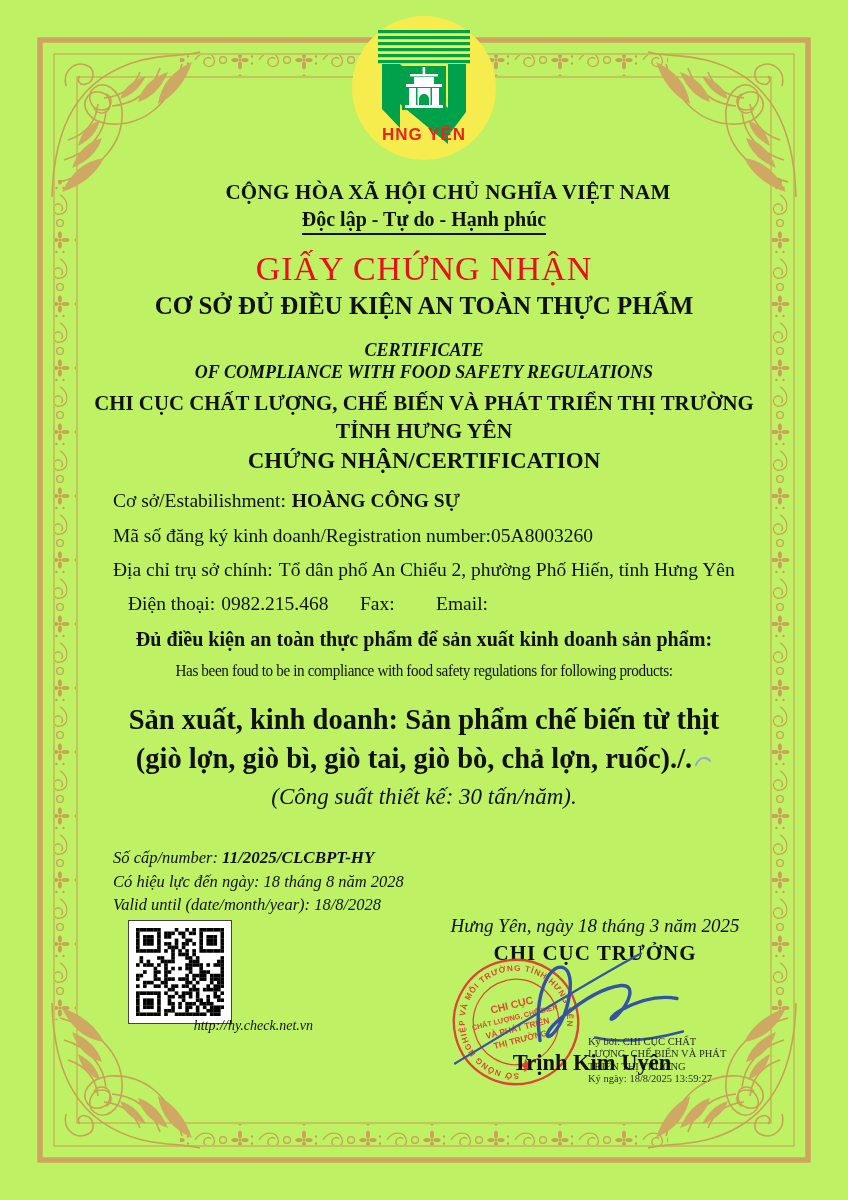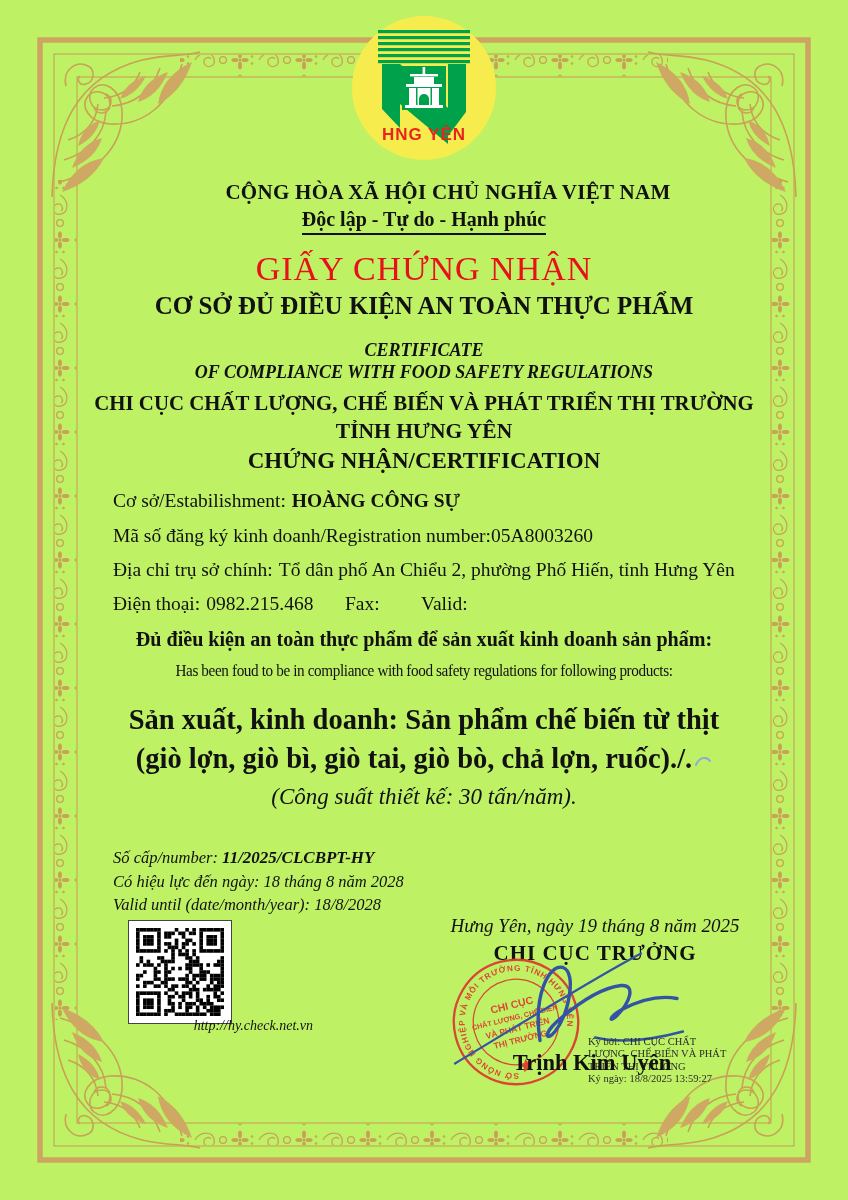--- a/index.html
+++ b/index.html
@@ -156,24 +156,24 @@
 
   <div class="abs field f1">
     <span>Cơ sở/Estabilishment:</span><b>HOÀNG CÔNG SỰ</b>
   </div>
   <div class="abs field f2">
     <span>Mã số đăng ký kinh doanh/Registration number:</span><span style="">05A8003260</span>
   </div>
   <div class="abs field f3">
     <span>Địa chỉ trụ sở chính:</span><span style="margin-left:6px">Tổ dân phố An Chiểu 2, phường Phố Hiến, tỉnh Hưng Yên</span>
   </div>
-  <div class="abs field f4" style="position:absolute;">
+  <div class="abs field f4" style="position:absolute;margin-left:15px;">
     <span>Điện thoại:</span><span style="margin-left:6px">0982.215.468</span>
     <span class="fax-label">Fax:</span>
-    <span class="email-label">Valid:</span>
+    <span class="email-label">Email:</span>
   </div>
 
   <div class="abs c stmt-vi">Đủ điều kiện an toàn thực phẩm để sản xuất kinh doanh sản phẩm:</div>
   <div class="abs c stmt-en">Has been foud to be in compliance with food safety regulations for following products:</div>
 
   <div class="abs c prod1">Sản xuất, kinh doanh: Sản phẩm chế biến từ thịt</div>
   <div class="abs c prod2">
     <span>(giò lợn, giò bì, giò tai, giò bò, chả lợn, ruốc)./.</span><span class="blue-tick"><svg width="18" height="14" viewBox="0 0 18 14">
           <path d="M2,11 C5,3 13,2 16,7" fill="none" stroke="#8fa8d8" stroke-width="2" stroke-linecap="round"></path>
         </svg></span>
@@ -502,21 +502,21 @@
         <rect x="17" y="24" width="1.03" height="1.03"></rect>
         <rect x="18" y="24" width="1.03" height="1.03"></rect>
         <rect x="19" y="24" width="1.03" height="1.03"></rect>
         <rect x="21" y="24" width="1.03" height="1.03"></rect>
         <rect x="22" y="24" width="1.03" height="1.03"></rect>
         <rect x="23" y="24" width="1.03" height="1.03"></rect>
       </svg>
   </div>
   <div class="abs qr-url">http://hy.check.net.vn</div>
 
-  <div class="abs place-date">Hưng Yên, ngày 19 tháng 8 năm 2025</div>
+  <div class="abs place-date">Hưng Yên, ngày 18 tháng 3 năm 2025</div>
   <div class="abs signer-title">CHI CỤC TRƯỞNG</div>
 
   <svg class="abs stamp" viewBox="0 0 170 170">
     <g transform="rotate(-14 85 85)" stroke="#dd3a31" fill="none" opacity="0.93">
       <circle cx="85" cy="85" r="80" stroke-width="3"></circle>
       <circle cx="85" cy="85" r="55" stroke-width="1.6"></circle>
       <path id="ringPath" d="M 85,151 A 66,66 0 1 1 85.01,151" fill="none" stroke="none"></path>
       <text font-size="10.5" font-weight="bold" letter-spacing="1.2" fill="#dd3a31" stroke="none" font-family="Liberation Sans, sans-serif">
         <textPath href="#ringPath" startOffset="3%">SỞ NÔNG NGHIỆP VÀ MÔI TRƯỜNG TỈNH HƯNG YÊN</textPath>
       </text>

